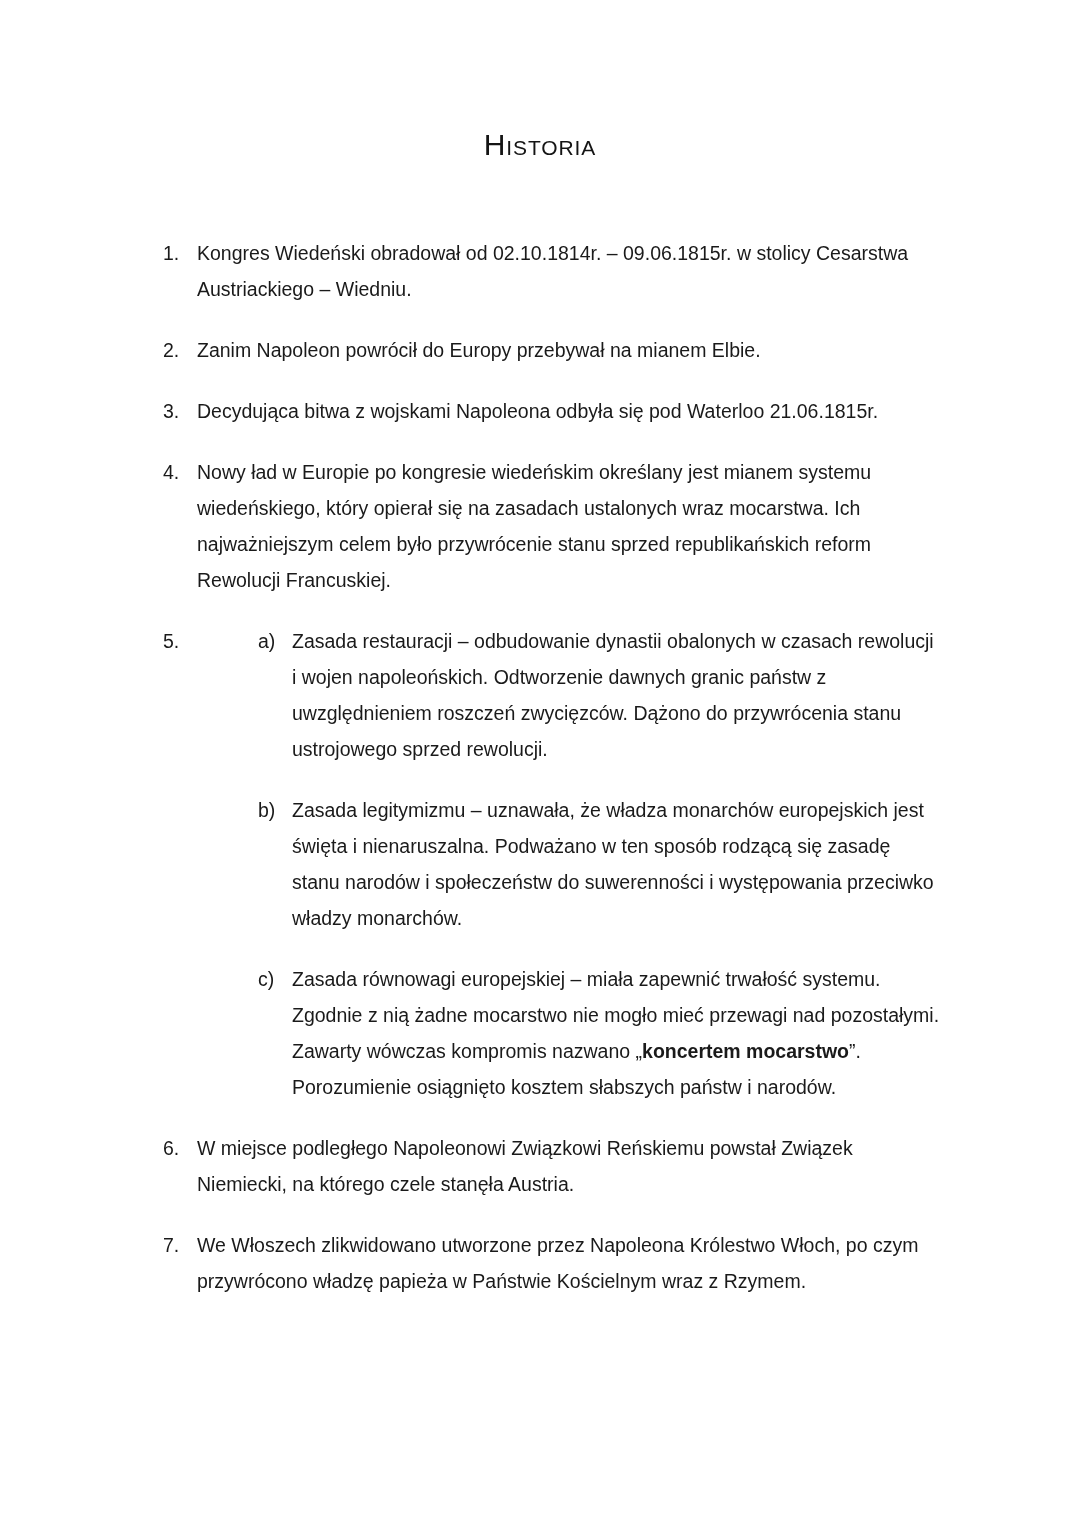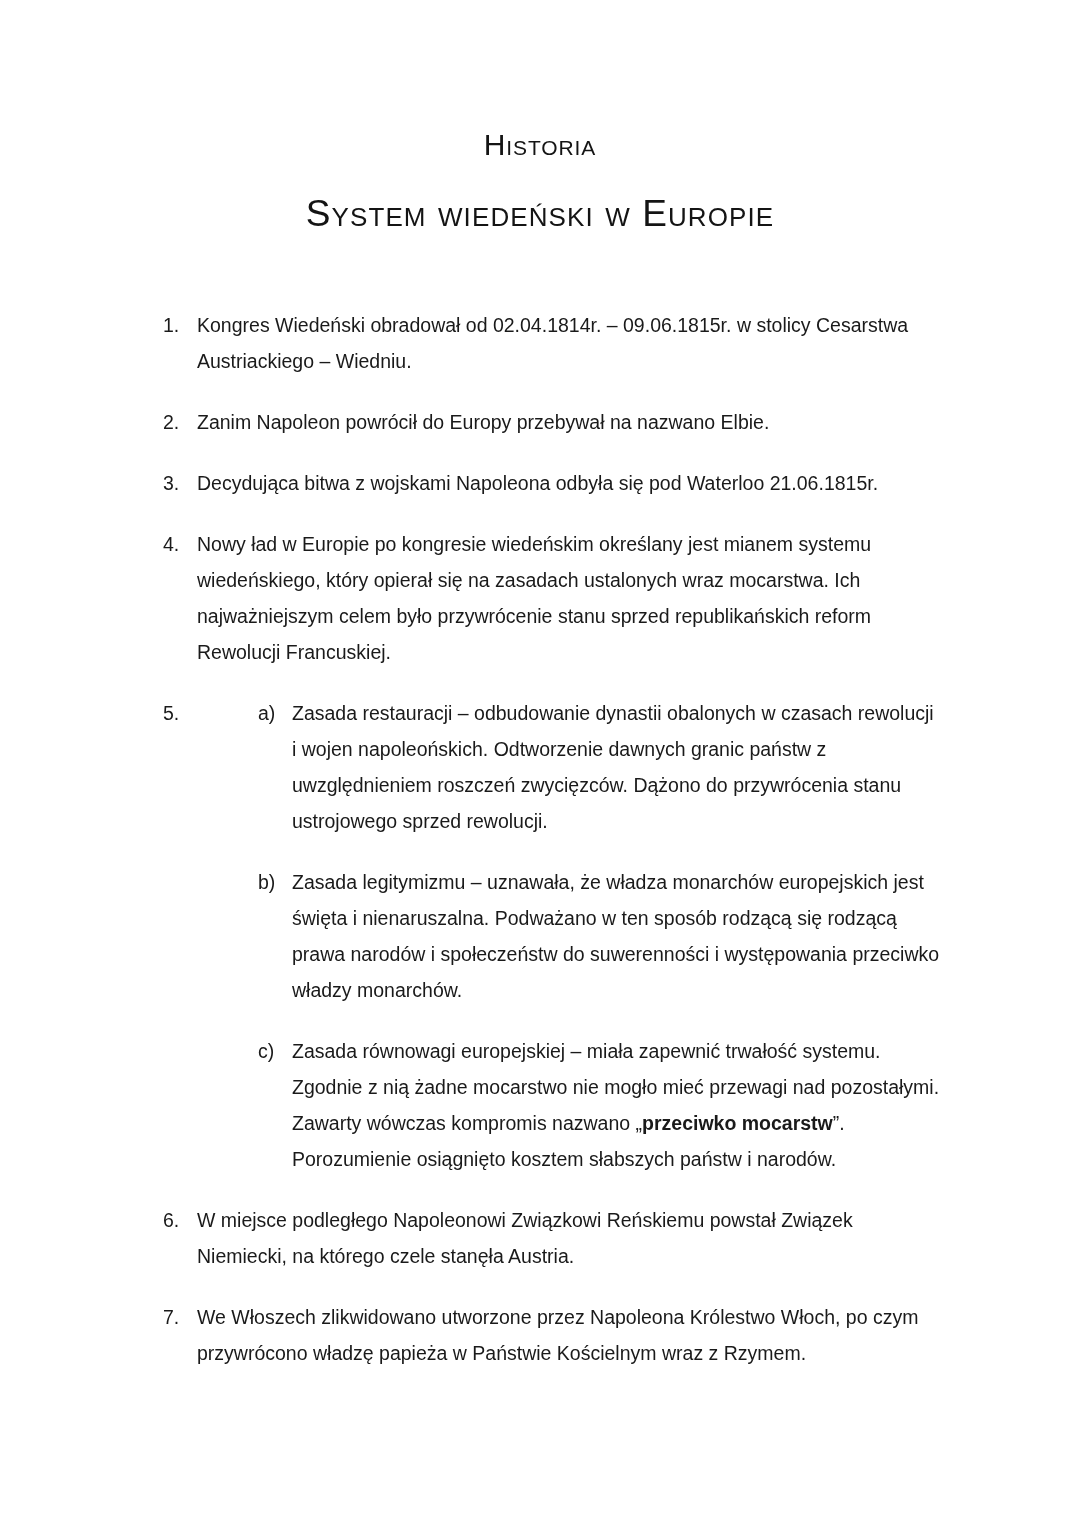--- a/index.html
+++ b/index.html
@@ -105,34 +105,33 @@
     font-weight: bold;
   }
 </style>
 </head>
 <body>
 
 <div class="page">
 
   <div class="titles">
     <h1 class="title-main">Historia</h1>
-    <h2 class="title-sub">System wiedeński w Europie</h2>
   </div>
 
   <div class="content">
     <ol class="main-list">
 
       <li>
         <span class="marker">1.</span>
-        <span class="item-text">Kongres Wiedeński obradował od 02.04.1814r. – 09.06.1815r. w stolicy Cesarstwa Austriackiego – Wiedniu.</span>
+        <span class="item-text">Kongres Wiedeński obradował od 02.10.1814r. – 09.06.1815r. w stolicy Cesarstwa Austriackiego – Wiedniu.</span>
       </li>
 
       <li>
         <span class="marker">2.</span>
-        <span class="item-text">Zanim Napoleon powrócił do Europy przebywał na nazwano Elbie.</span>
+        <span class="item-text">Zanim Napoleon powrócił do Europy przebywał na mianem Elbie.</span>
       </li>
 
       <li>
         <span class="marker">3.</span>
         <span class="item-text">Decydująca bitwa z wojskami Napoleona odbyła się pod Waterloo 21.06.1815r.</span>
       </li>
 
       <li>
         <span class="marker">4.</span>
         <span class="item-text">Nowy ład w Europie po kongresie wiedeńskim określany jest mianem systemu wiedeńskiego, który opierał się na zasadach ustalonych wraz mocarstwa. Ich najważniejszym celem było przywrócenie stanu sprzed republikańskich reform Rewolucji Francuskiej.</span>
@@ -141,25 +140,25 @@
       <li>
         <span class="marker">5.</span>
 
         <ol class="sub-list">
           <li>
             <span class="marker">a)</span>
             <span class="item-text">Zasada restauracji – odbudowanie dynastii obalonych w czasach rewolucji i wojen napoleońskich. Odtworzenie dawnych granic państw z uwzględnieniem roszczeń zwycięzców. Dążono do przywrócenia stanu ustrojowego sprzed rewolucji.</span>
           </li>
           <li>
             <span class="marker">b)</span>
-            <span class="item-text">Zasada legitymizmu – uznawała, że władza monarchów europejskich jest święta i nienaruszalna. Podważano w ten sposób rodzącą się rodzącą prawa narodów i społeczeństw do suwerenności i występowania przeciwko władzy monarchów.</span>
+            <span class="item-text">Zasada legitymizmu – uznawała, że władza monarchów europejskich jest święta i nienaruszalna. Podważano w ten sposób rodzącą się zasadę stanu narodów i społeczeństw do suwerenności i występowania przeciwko władzy monarchów.</span>
           </li>
           <li>
             <span class="marker">c)</span>
-            <span class="item-text"><span>Zasada równowagi europejskiej – miała zapewnić trwałość systemu. Zgodnie z nią żadne mocarstwo nie mogło mieć przewagi nad pozostałymi. Zawarty wówczas kompromis nazwano „</span><b class="strong">przeciwko mocarstw</b><span>”. Porozumienie osiągnięto kosztem słabszych państw i narodów.</span></span>
+            <span class="item-text"><span>Zasada równowagi europejskiej – miała zapewnić trwałość systemu. Zgodnie z nią żadne mocarstwo nie mogło mieć przewagi nad pozostałymi. Zawarty wówczas kompromis nazwano „</span><b class="strong">koncertem mocarstwo</b><span>”. Porozumienie osiągnięto kosztem słabszych państw i narodów.</span></span>
           </li>
         </ol>
       </li>
 
       <li>
         <span class="marker">6.</span>
         <span class="item-text">W miejsce podległego Napoleonowi Związkowi Reńskiemu powstał Związek Niemiecki, na którego czele stanęła Austria.</span>
       </li>
 
       <li>

